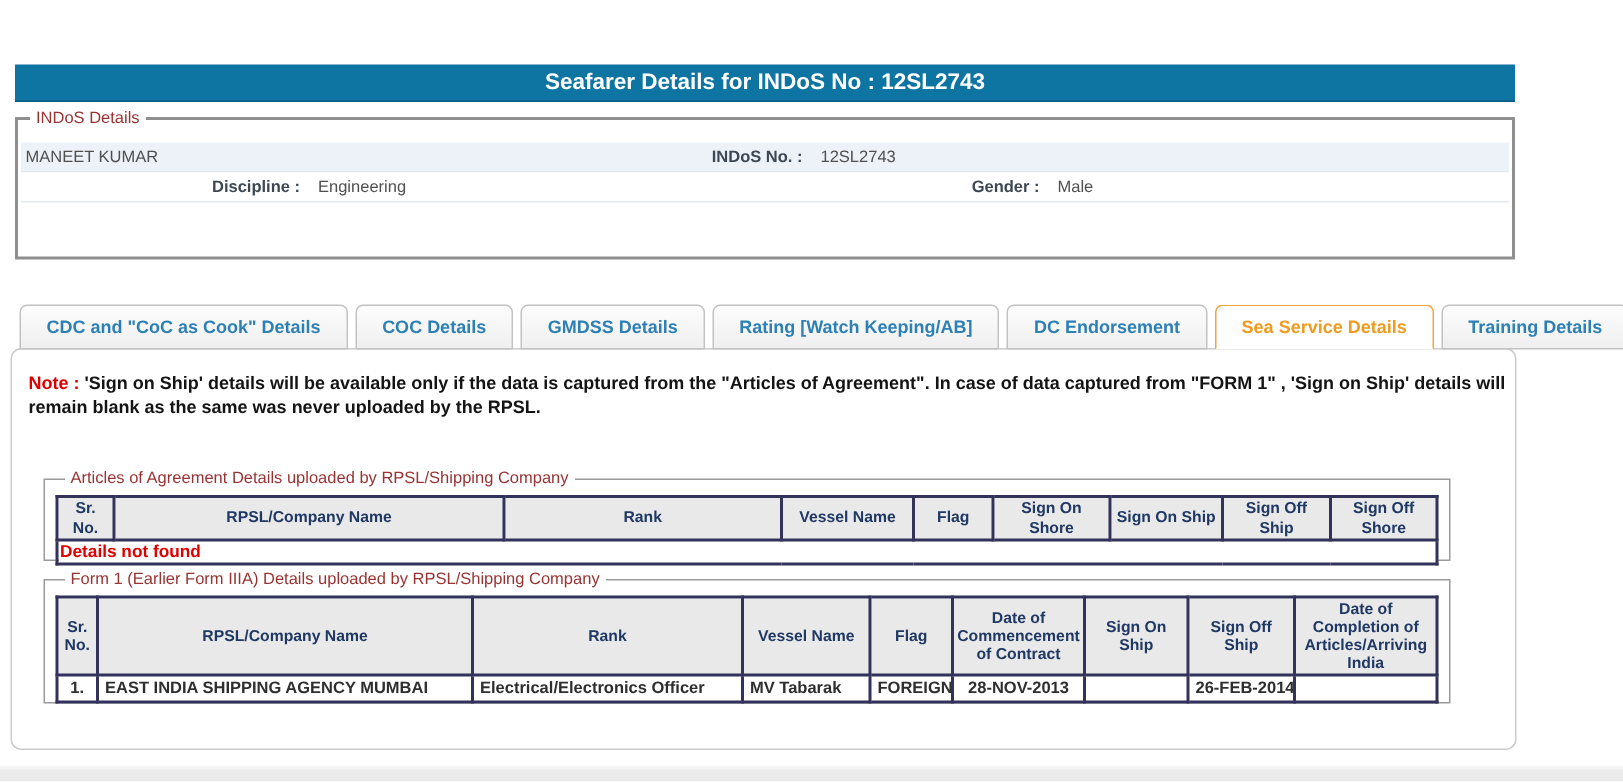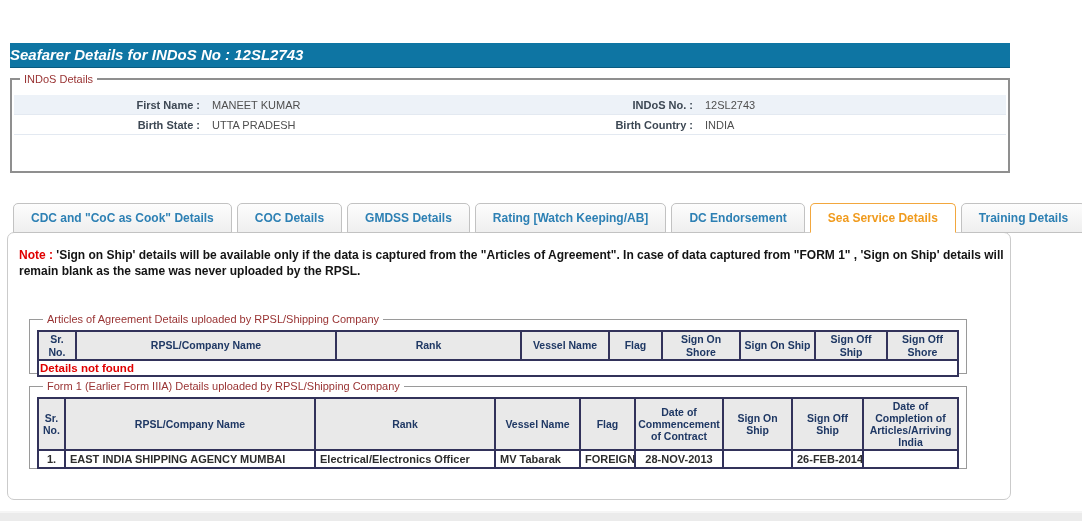--- a/index.html
+++ b/index.html
@@ -6,21 +6,21 @@
   html,body { margin:0; padding:0; }
   body {
     width:1082px; height:521px; position:relative; overflow:hidden;
     background:#ffffff; font-family:"Liberation Sans", sans-serif;
   }
 
   
   .title-bar {
     position:absolute; left:10px; top:43px; width:1000px; height:25px;
     background:#0e75a3; border-bottom:1px solid #0a5b80;
-    color:#fff; font-size:15px; font-weight:bold; text-align:left; line-height:24px;font-style:italic;
+    color:#fff; font-size:15px; font-weight:bold; text-align:center; line-height:24px;
   }
 
   
   fieldset.indos {
     position:absolute; left:10px; top:73px; width:1000px; height:100px;
     border:2px solid #8f8f8f; margin:0; padding:10px 2px 0; background:#fff;
   }
   legend {
     font-size:11px; font-weight:normal; color:#993333; padding:0 4px; margin-left:6px;
   }
@@ -89,30 +89,29 @@
   }
 </style>
 </head>
 <body>
 
 <div class="title-bar">Seafarer Details for INDoS No : 12SL2743</div>
 
 <fieldset class="indos">
   <legend>INDoS Details</legend>
   <div class="frow alt">
-    <span class="flabel">First Name :</span>
     <span class="fvalue">MANEET KUMAR</span>
     <span class="flabel">INDoS No. :</span>
     <span class="fvalue">12SL2743</span>
   </div>
   <div class="frow">
-    <span class="flabel">Birth State :</span>
-    <span class="fvalue">UTTA PRADESH</span>
-    <span class="flabel">Birth Country :</span>
-    <span class="fvalue">INDIA</span>
+    <span class="flabel">Discipline :</span>
+    <span class="fvalue">Engineering</span>
+    <span class="flabel">Gender :</span>
+    <span class="fvalue">Male</span>
   </div>
 </fieldset>
 
 <div class="tabs">
   <a class="tab">CDC and "CoC as Cook" Details</a>
   <a class="tab">COC Details</a>
   <a class="tab">GMDSS Details</a>
   <a class="tab">Rating [Watch Keeping/AB]</a>
   <a class="tab">DC Endorsement</a>
   <a class="tab active">Sea Service Details</a>

